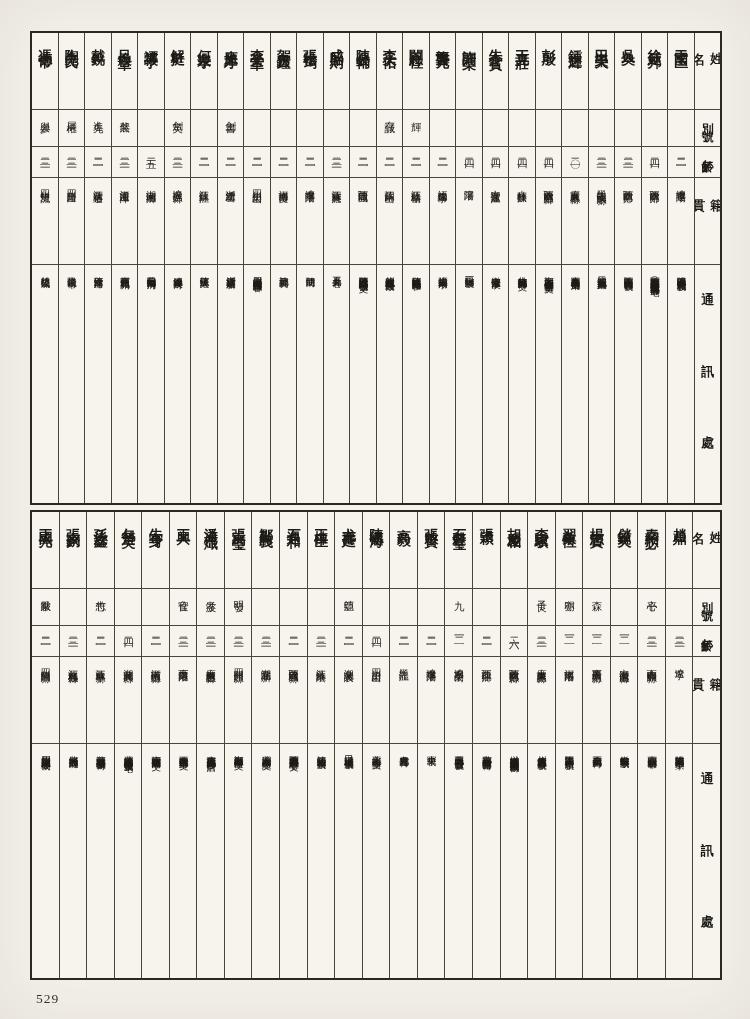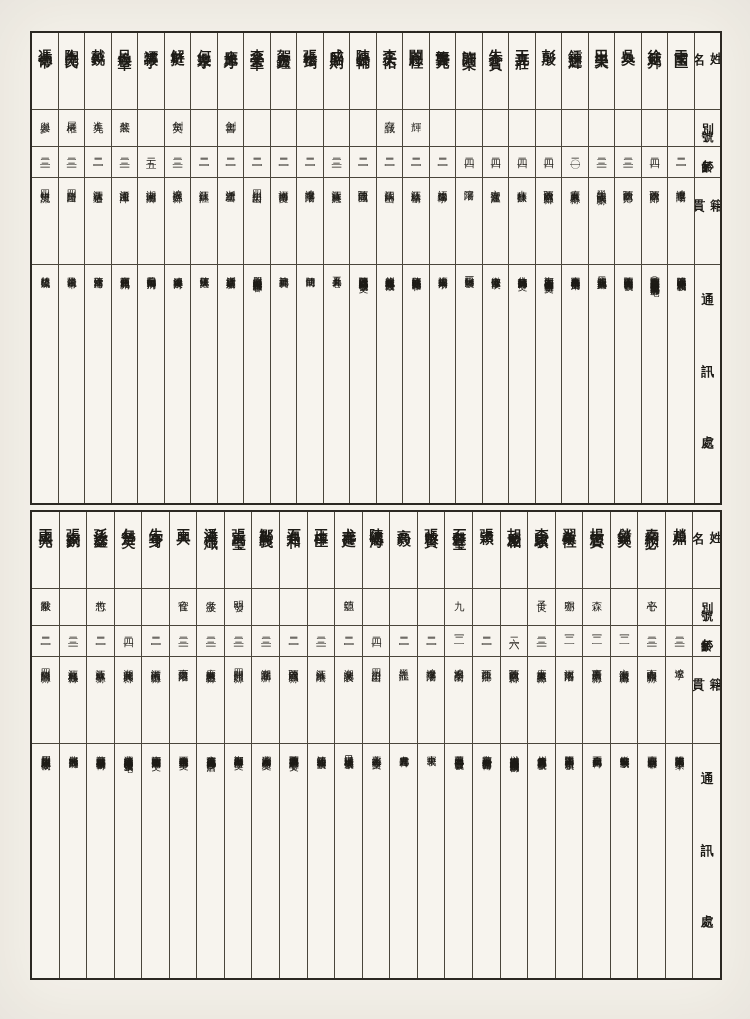--- a/index.html
+++ b/index.html
@@ -939,13 +939,14 @@
         </div>
         <div class="cell c-native">
           <div class="vt t-native">四川簡陽縣</div>
         </div>
         <div class="cell c-addr">
           <div class="vt t-addr">四川簡陽龍泉驛高小學校</div>
         </div>
       </div>
     </div>
 
+  <div class="pageno">529</div>
 </div>
 
 </body></html>

